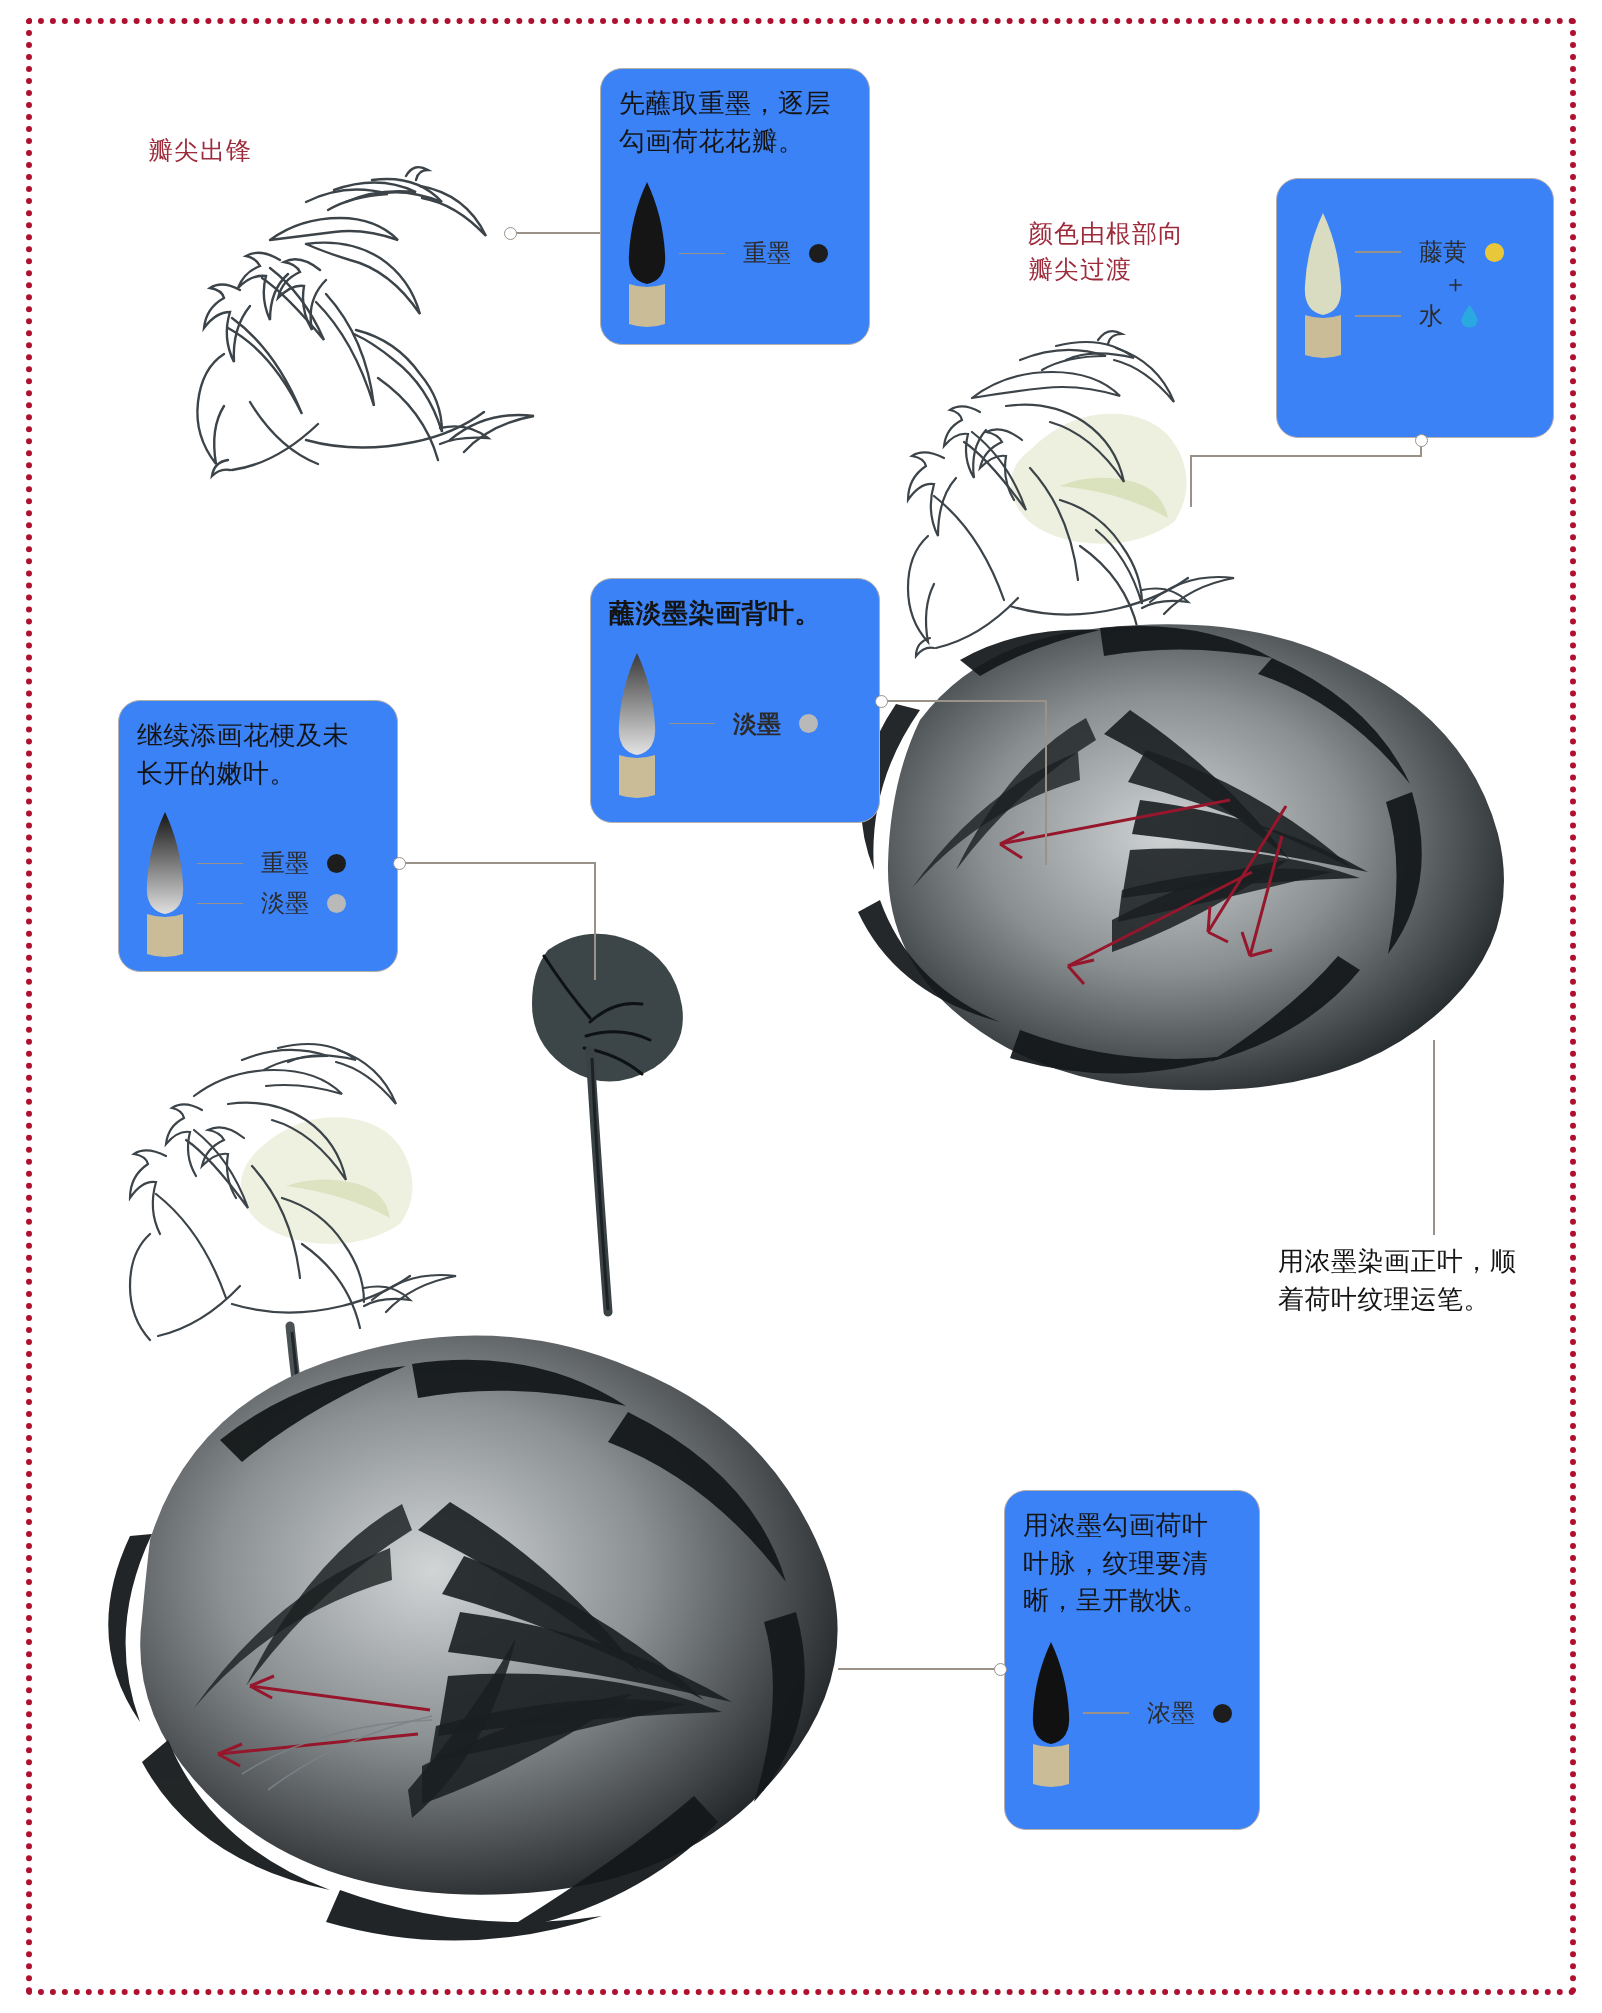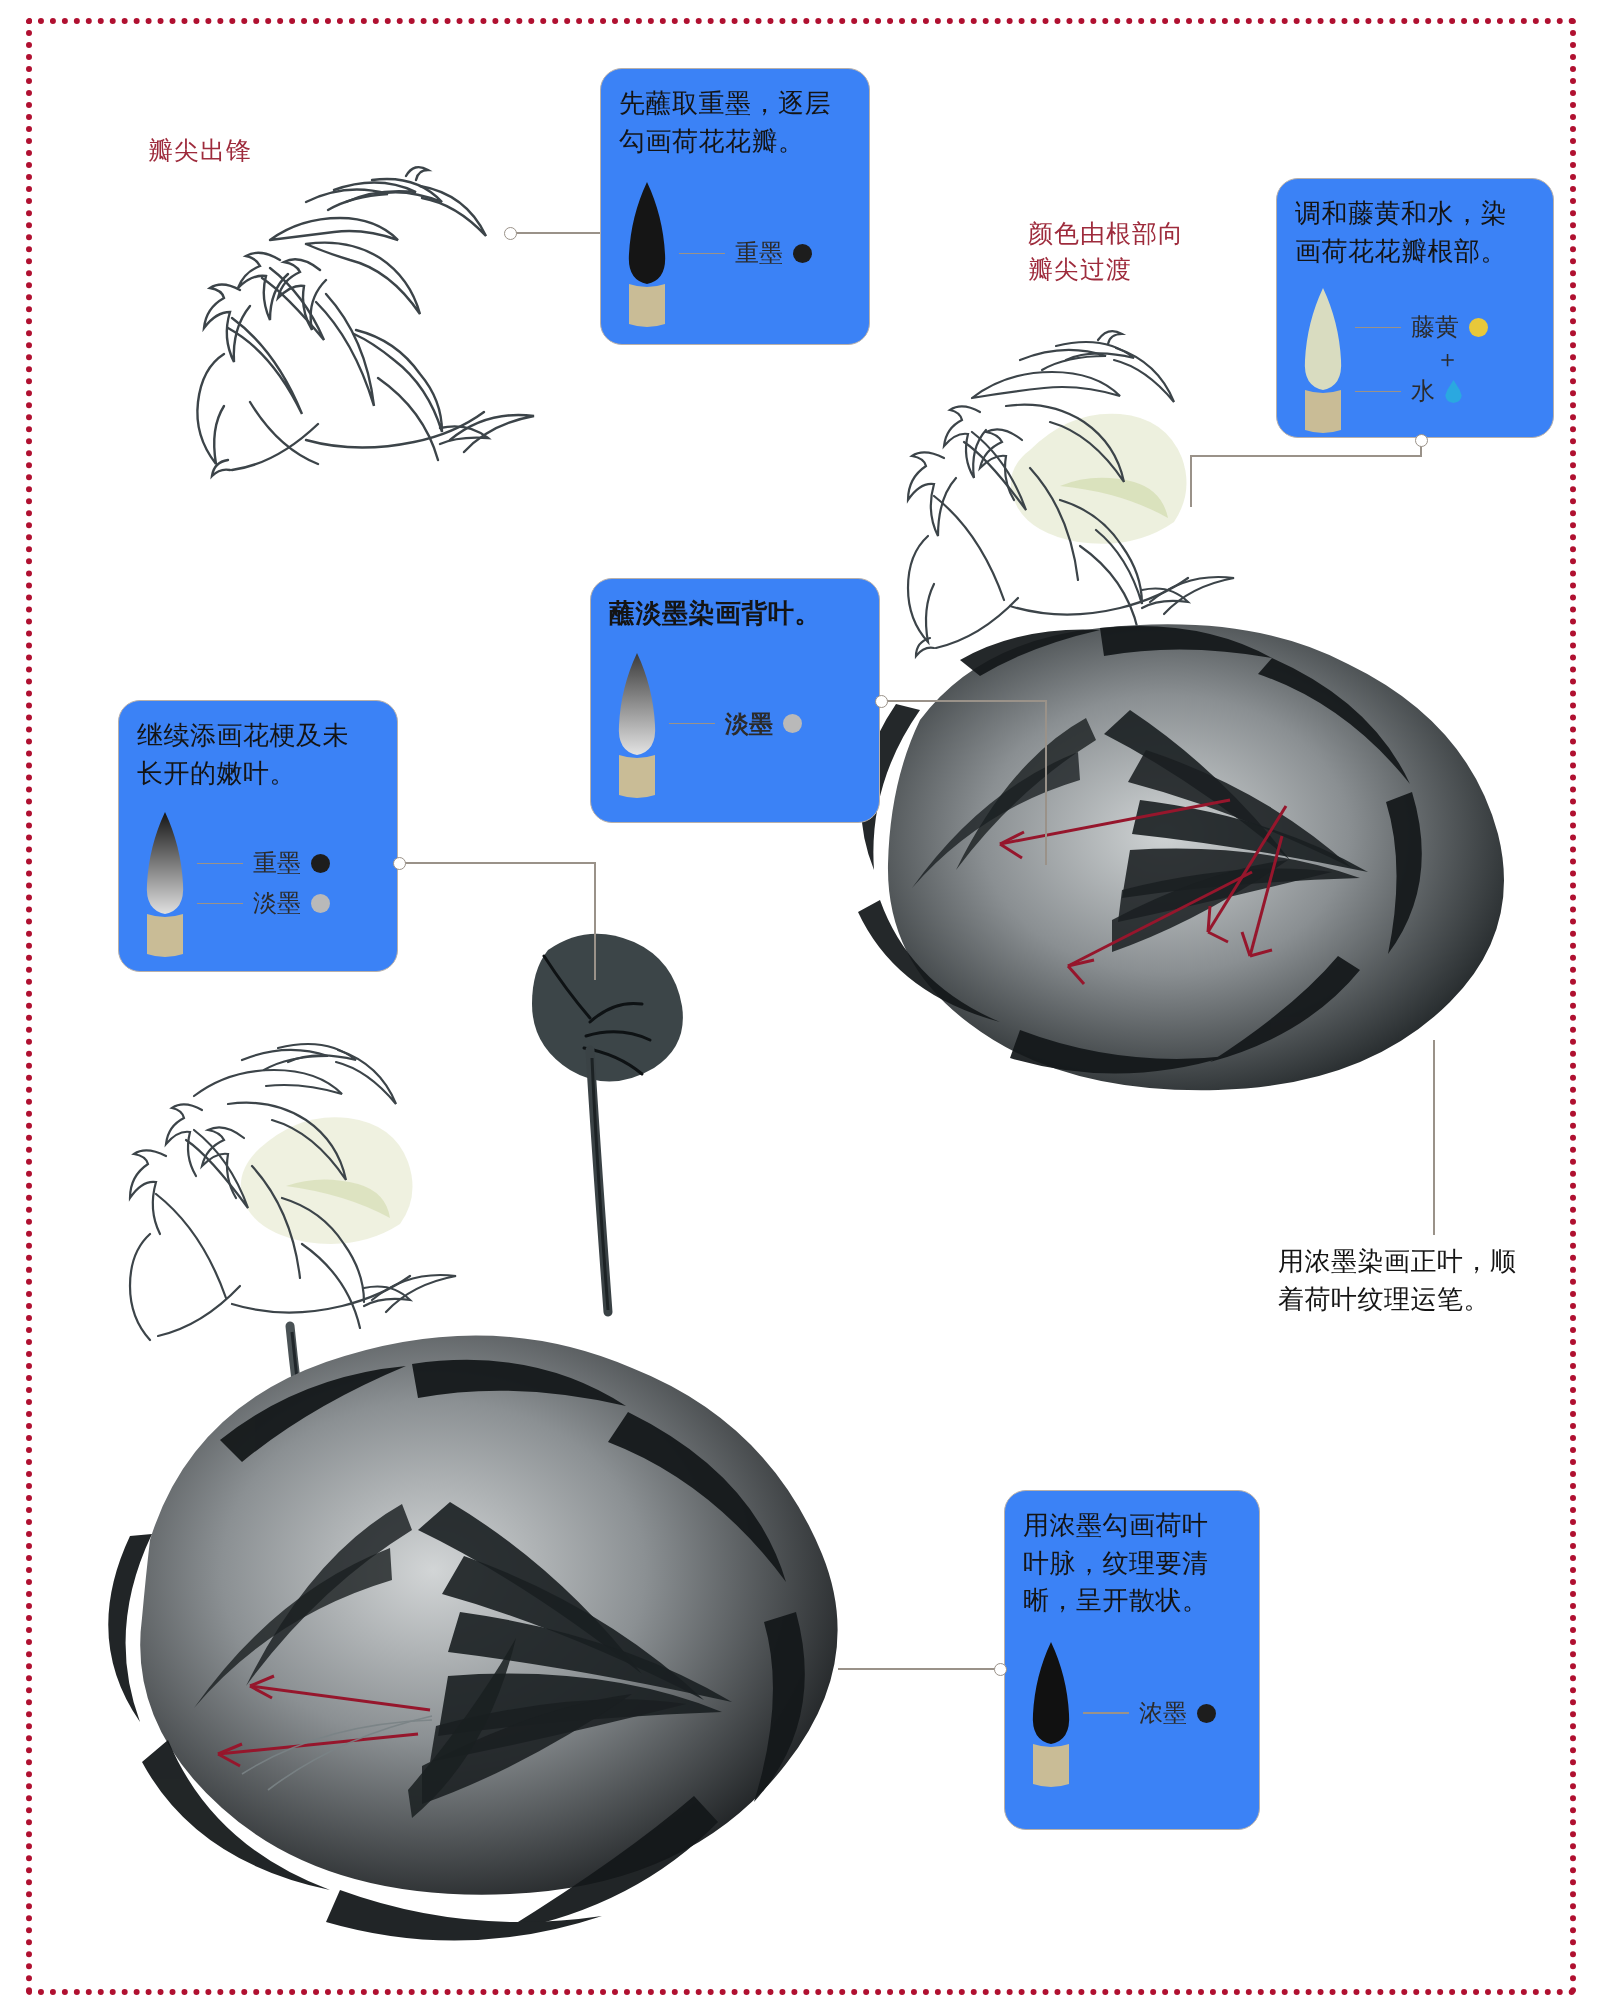--- a/index.html
+++ b/index.html
@@ -36,21 +36,21 @@
   }
   .brushrow{
     display:flex;align-items:center;
   }
   
   .brush{
     width:56px;position:relative;
   }
   .brush svg{display:block;}
   .legend{
-    display:flex;align-items:center;gap:10px;
+    display:flex;align-items:center;gap:18px;
     font-size:24px;color:#2b2b2b;
     white-space:nowrap;
   }
   .legend .line{
     display:inline-block;width:46px;height:1.5px;background:#9a9289;
   }
   .dot{
     display:inline-block;width:19px;height:19px;border-radius:50%;
   }
   .drop{
@@ -313,22 +313,20 @@
         <span class="line"></span>
         <span>重墨</span>
         <span class="dot" style="background:#1d1d1d;"></span>
       </div>
     </div>
   </div>
   <div class="conn conn-h" style="left:510px;top:232px;width:90px;"></div>
   <div class="endnode" style="left:504px;top:227px;"></div>
 
   <div class="callout" style="left:1276px;top:178px;width:278px;height:260px;">
-    <div class="ctext" style="white-space:pre-line;">调和藤黄和水，染
-画荷花花瓣根部。</div>
     <div class="brushrow" style="margin-top:14px;">
       <div class="brush">
         <svg width="56" height="150" viewBox="0 0 56 150">
           <path d="M28 4 q16 34 18 72 q2 26 -18 30 q-20 -4 -18 -30 q2 -38 18 -72z" fill="#d9dcc0"></path>
           <path d="M10 106 q18 6 36 0 l0 40 q-18 6 -36 0z" fill="#c9bc96"></path>
         </svg>
       </div>
       <div style="margin-left:4px;">
         <div class="legend">
           <span class="line"></span>

